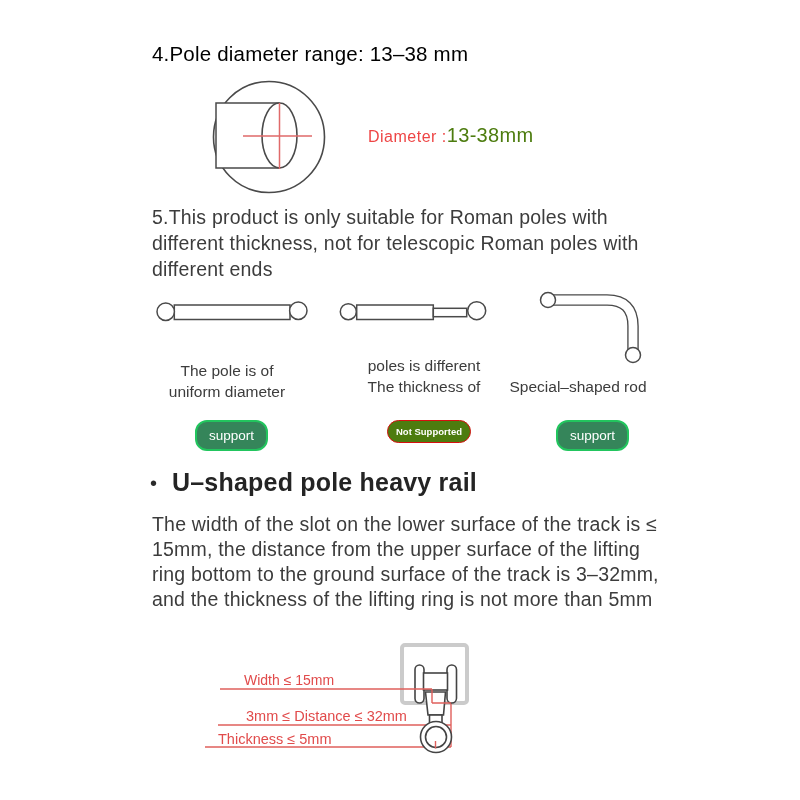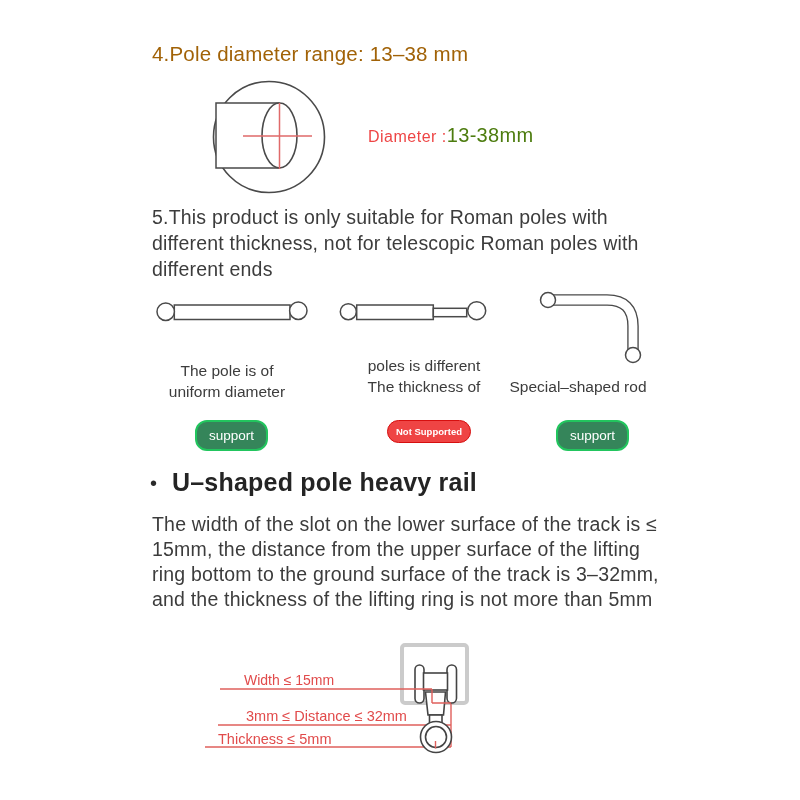--- a/index.html
+++ b/index.html
@@ -1,32 +1,32 @@
 <!DOCTYPE html>
 <html><head>
 <meta charset="utf-8">
 <style>
   html,body{margin:0;padding:0;background:#ffffff;}
   .canvas{
     position:relative;width:800px;height:800px;background:#ffffff;
     font-family:"Liberation Sans",sans-serif;color:#3d3d3d;overflow:hidden;
   }
   .abs{position:absolute;}
-  .h-main{font-size:20.5px;font-weight:400;color:#a16207;letter-spacing:.2px;}
+  .h-main{font-size:20.5px;font-weight:400;color:#000000;letter-spacing:.2px;}
   .para{font-size:19.5px;line-height:26px;color:#3c3c3c;letter-spacing:.2px;}
   .diam-label{display:flex;align-items:baseline;}
   .diam-name{font-size:16px;color:#ee4545;letter-spacing:.5px;}
   .diam-value{font-size:20px;color:#4d7c0f;letter-spacing:.3px;}
   .caption{font-size:15.5px;line-height:21px;color:#3c3c3c;text-align:center;}
   .badge{
     display:inline-flex;align-items:center;justify-content:center;
     border-radius:12px;color:#ffffff;box-sizing:border-box;
   }
   .badge.support{background:#35855a;border:2px solid #22c55e;font-size:13.5px;padding:6px 12px;}
-  .badge.not-supported{background:#ef4444;border:1px solid #d60f0f;font-size:9.5px;font-weight:bold;padding:5px 8px;}
+  .badge.not-supported{background:#4d7c0f;border:1px solid #d60f0f;font-size:9.5px;font-weight:bold;padding:5px 8px;}
   .h2-row{display:flex;align-items:center;gap:15px;}
   .h2-bullet{font-size:20px;color:#2a2a2a;line-height:1;}
   .h2-text{font-size:25px;font-weight:bold;color:#242424;letter-spacing:.2px;}
   .dim-text{fill:#e14b4b;font-family:"Liberation Sans",sans-serif;}
   svg{display:block;}
 </style>
 </head>
 <body>
 
 <div class="canvas">

